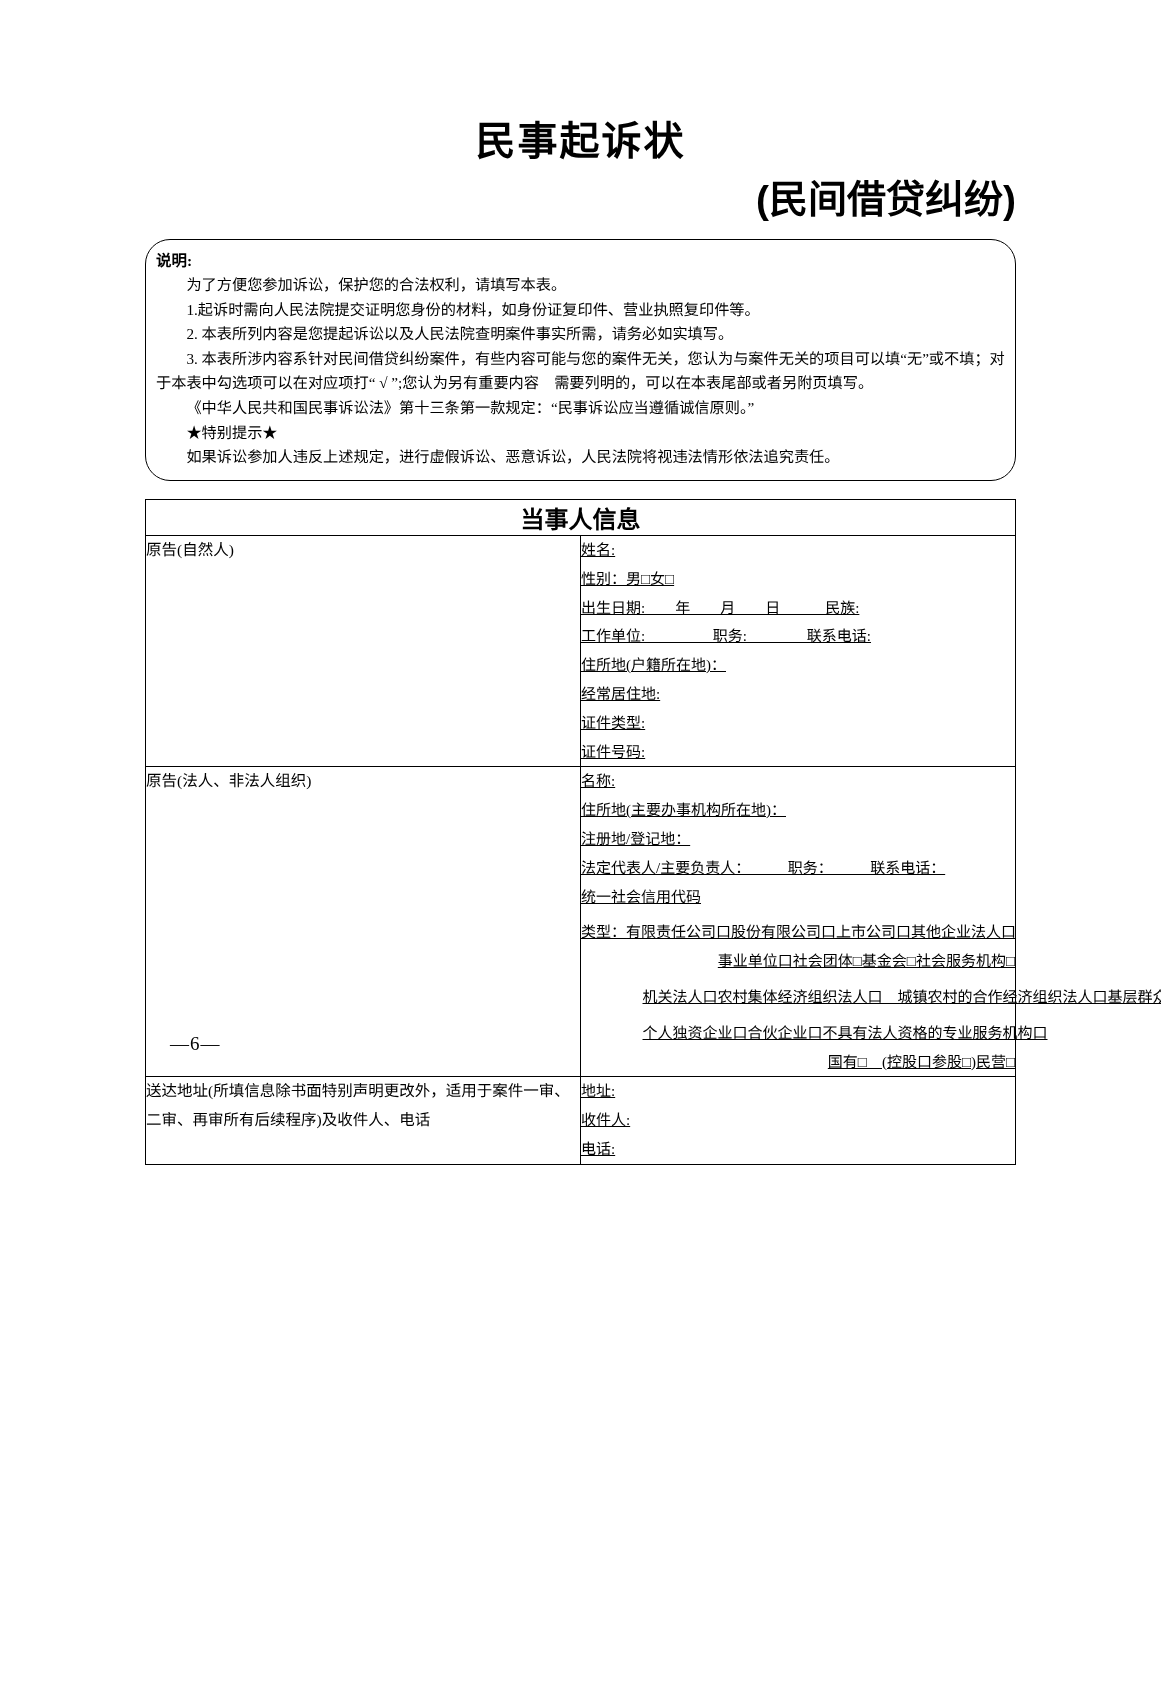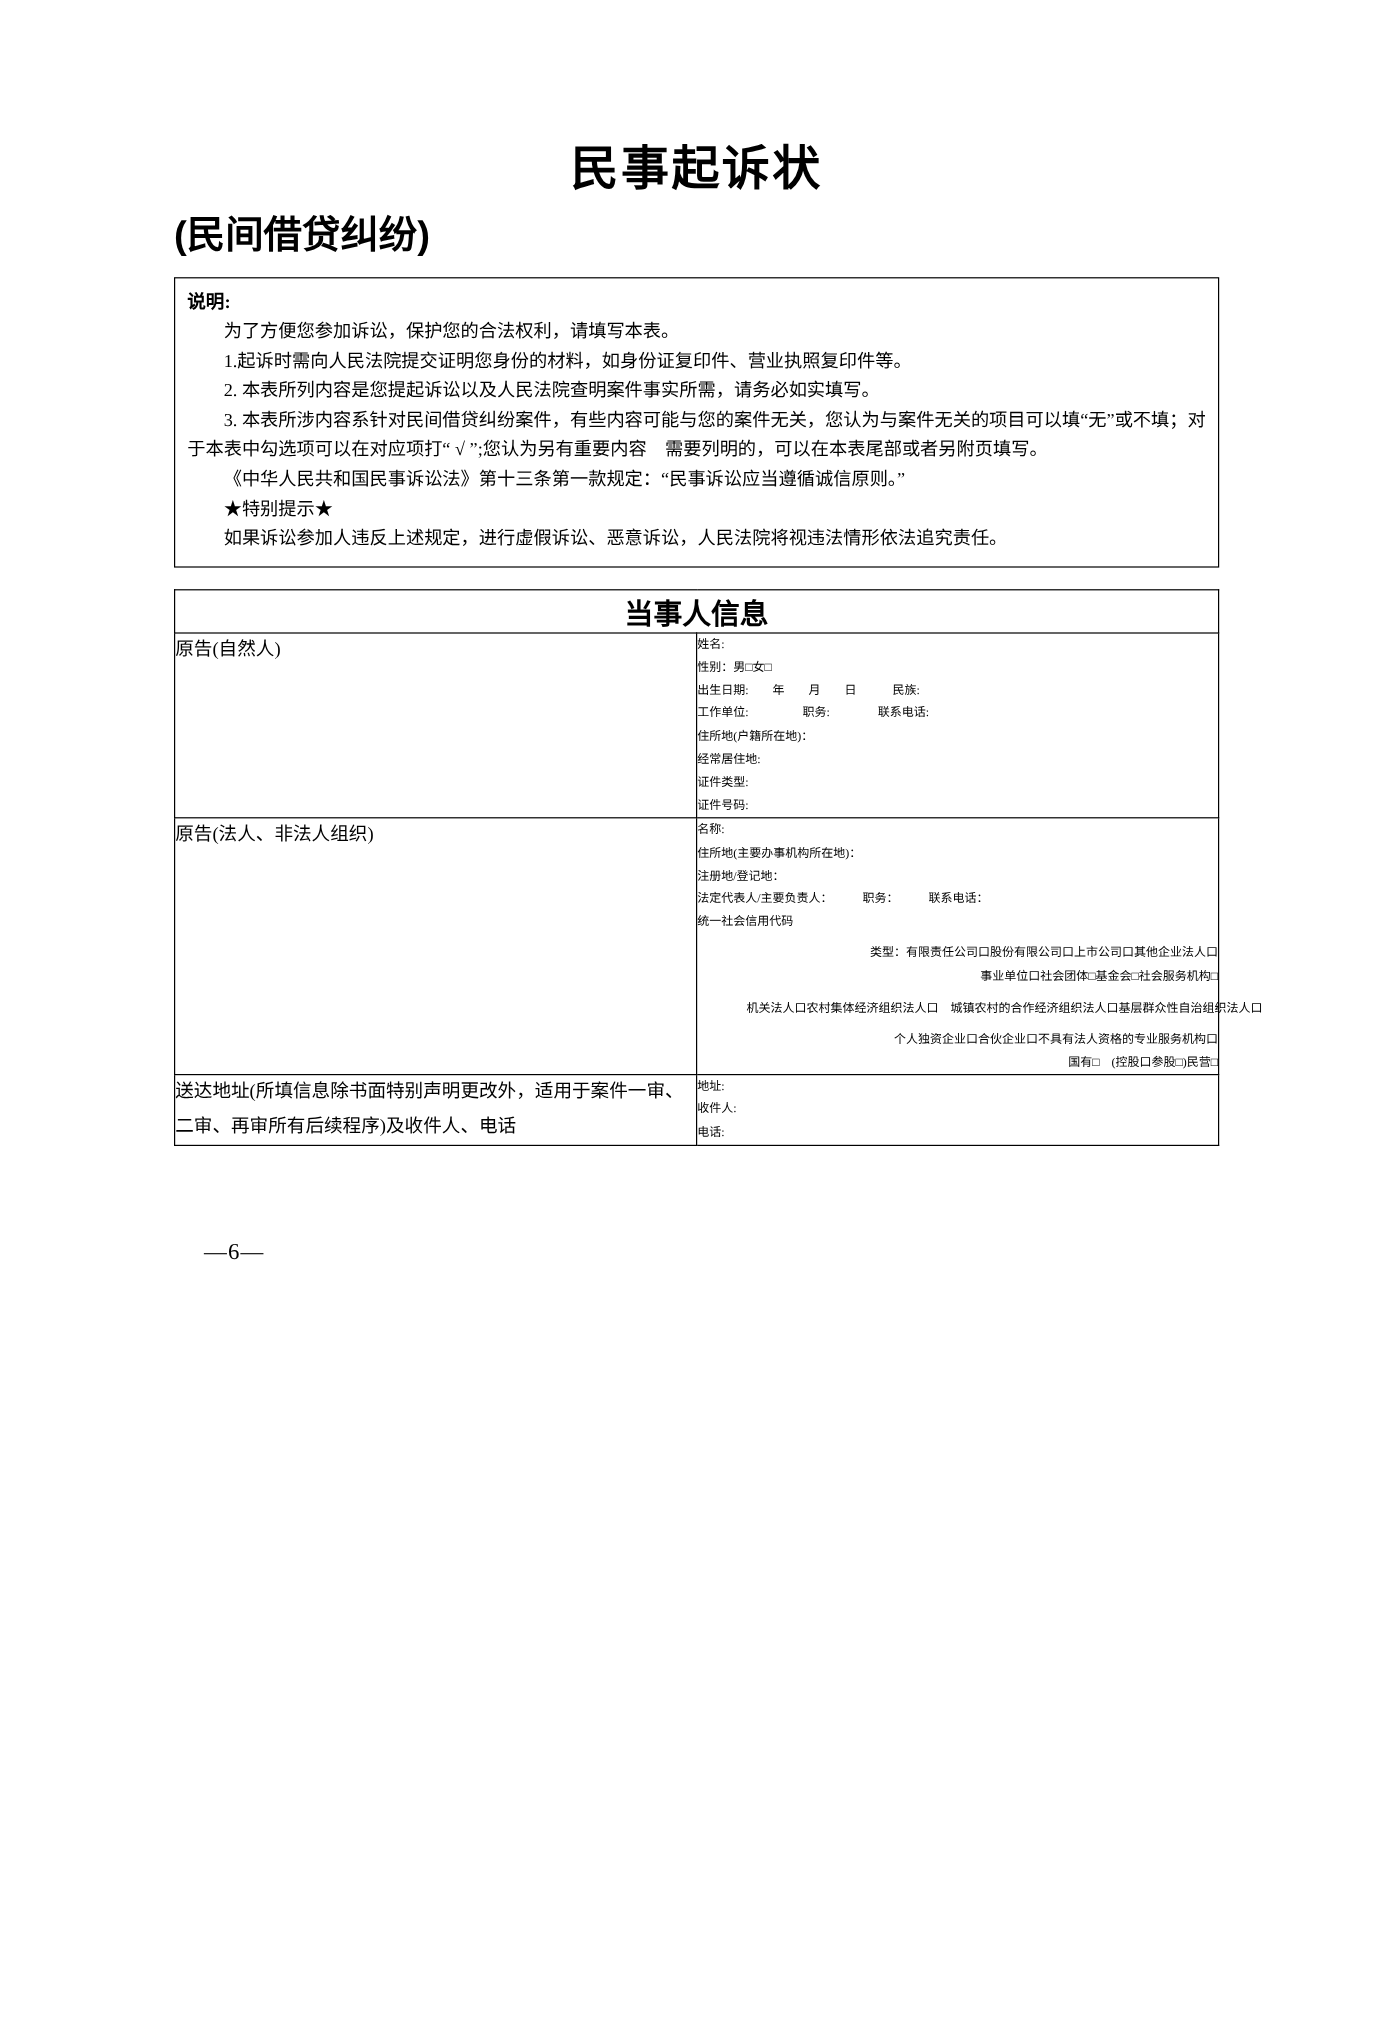--- a/index.html
+++ b/index.html
@@ -29,42 +29,43 @@
     text-align: center;
     font-size: 40px;
     font-weight: bold;
     letter-spacing: 2px;
     margin: 0;
     padding-top: 118px;
     line-height: 1.15;
     font-family: "Liberation Sans", "DejaVu Sans", sans-serif;
   }
   .doc-subtitle {
-    text-align: left;
-    font-size: 32px;
+    text-align: right;
+    font-size: 39px;
     font-weight: bold;
     margin: 0;
     padding-top: 14px;
     padding-bottom: 10px;
     line-height: 1.15;
     font-family: "Liberation Sans", "DejaVu Sans", sans-serif;
   }
 
   
   .frame {
     border: 1.4px solid #000;
     box-sizing: border-box;
   }
 
   
   .notice {
     margin-top: 6px;
     padding: 8px 10px 10px 10px;
     font-size: 15.2px;
     line-height: 1.62;
+    border-radius: 25px;
   }
   .notice-head {
     font-weight: bold;
     font-size: 15.5px;
   }
   .notice p {
     margin: 0;
   }
   .indent { text-indent: 2em; }
 
@@ -90,23 +91,24 @@
   }
   td.rowlabel {
     width: 262px;
     font-size: 15.5px;
     padding: 8px 10px;
     vertical-align: middle;
     line-height: 1.85;
   }
   td.rowlabel.top-al { vertical-align: top; padding-top: 0; }
   td.rowbody {
-    font-size: 10px;
+    font-size: 15px;
     padding: 8px 12px 10px 12px;
     line-height: 1.92;
+    text-decoration: underline;
   }
   .fld { white-space: pre; }
   .sub-ind { padding-left: 2.3em; }
   .type-ind { padding-left: 4.1em; }
   .gap-top { margin-top: 7px; text-align: right; }
 
   
   .footer {
     position: absolute;
     left: 170px;

